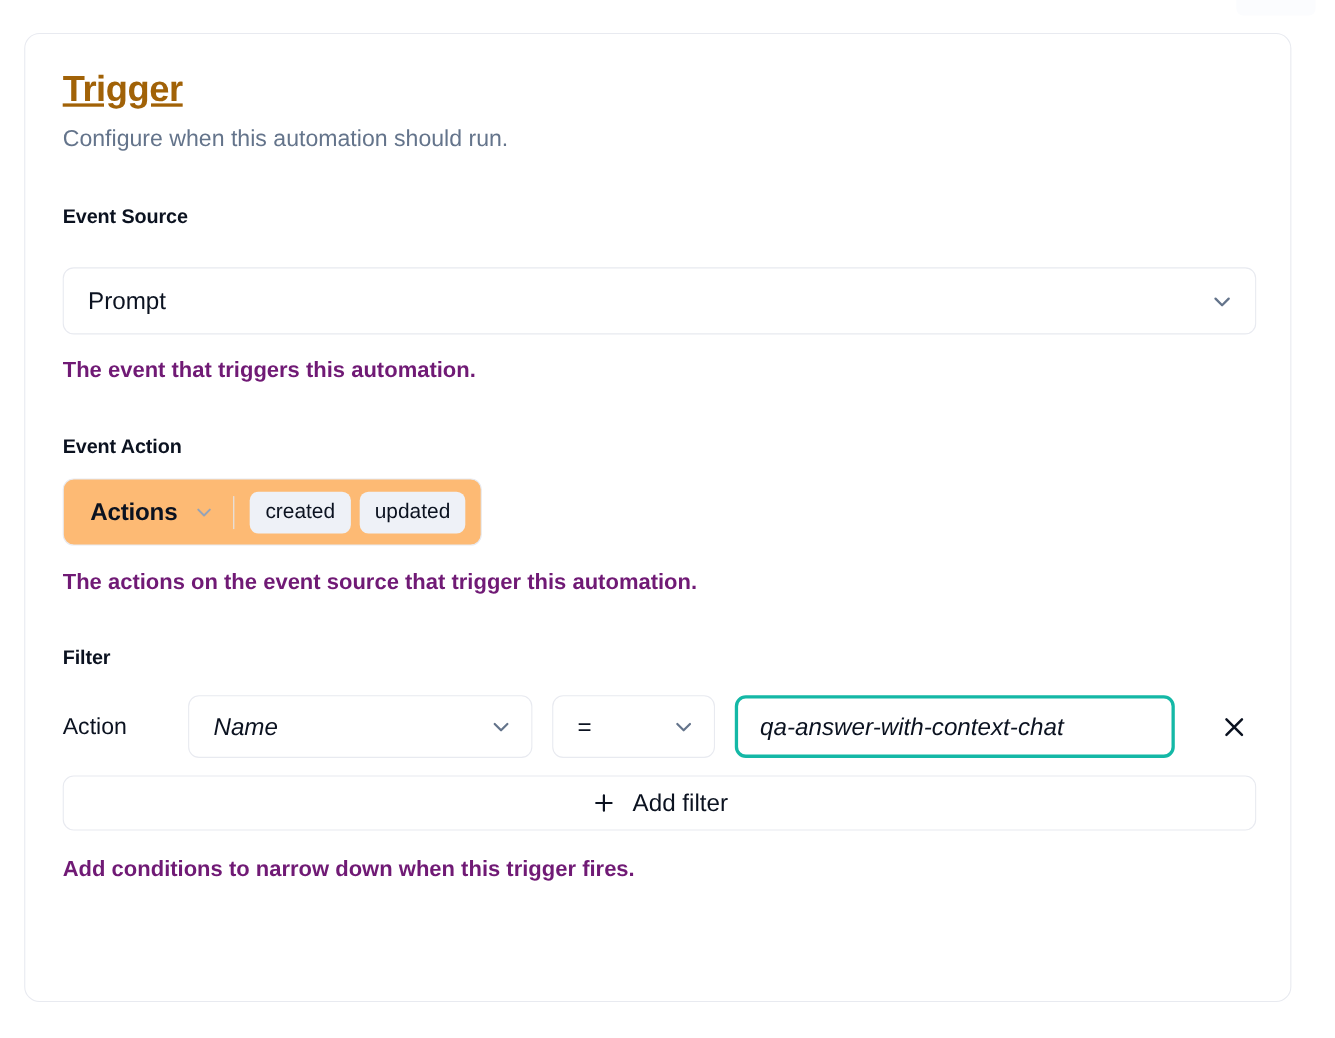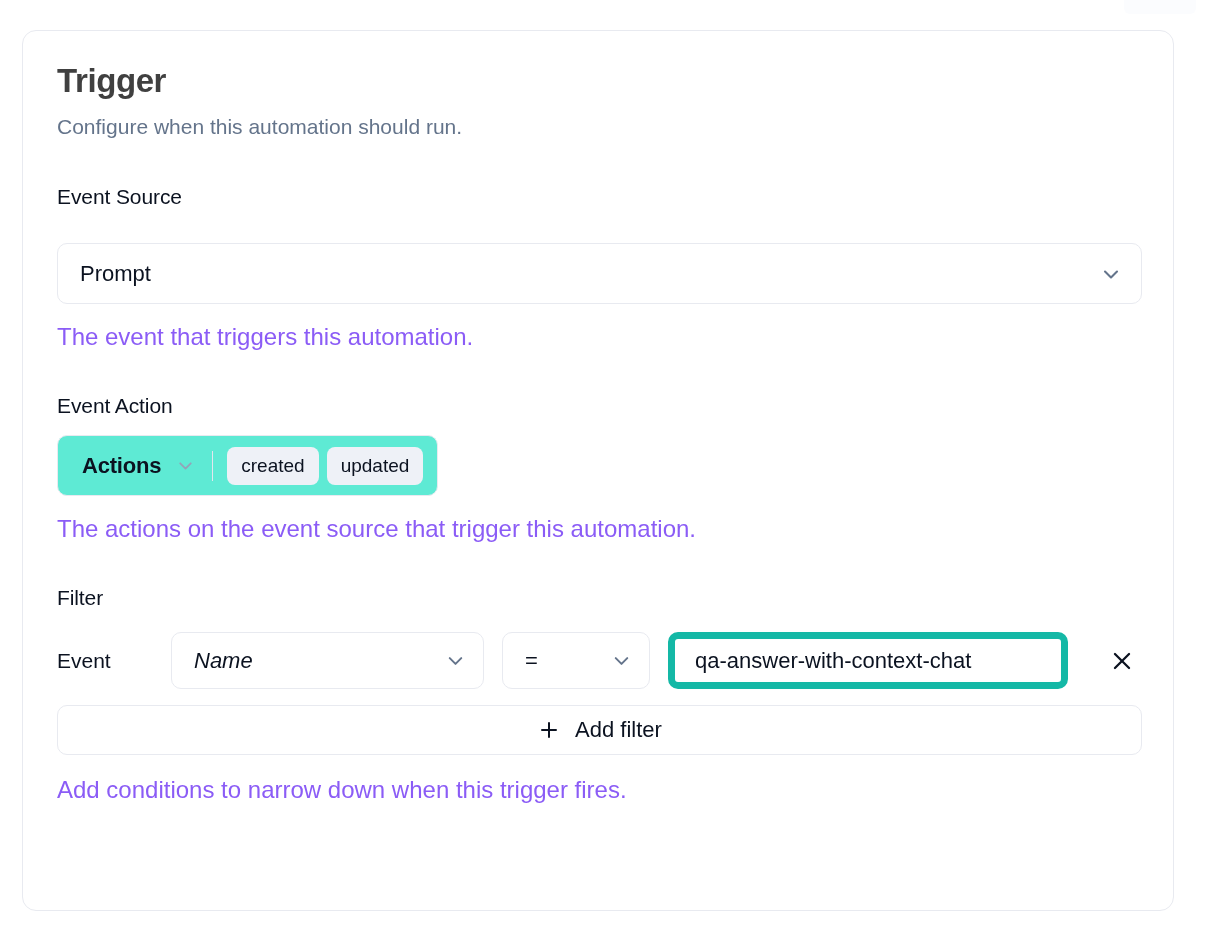--- a/index.html
+++ b/index.html
@@ -38,43 +38,44 @@
     padding: 30px 34px 0 34px;
   }
 
   
   .card-title {
     margin: 0;
     font-size: 33px;
     line-height: 40px;
     font-weight: 700;
     letter-spacing: -0.4px;
-    color: #404040;
+    color: #a16207;
+    text-decoration: underline;
   }
   .card-subtitle {
     margin: 12px 0 0 0;
     font-size: 21px;
     line-height: 28px;
     font-weight: 400;
     color: #64748b;
   }
 
   .field-label {
-    font-size: 21px;
+    font-size: 18px;
     line-height: 24px;
-    font-weight: 400;
+    font-weight: 700;
     color: #0b1220;
     letter-spacing: -0.1px;
   }
 
   .helper-text {
-    font-size: 24px;
+    font-size: 20px;
     line-height: 26px;
-    color: #8b5cf6;
-    font-weight: 400;
+    color: #701a75;
+    font-weight: 700;
   }
 
   
   .section-event-source { margin-top: 44px; }
   .section-event-action { margin-top: 44px; }
   .section-filter       { margin-top: 44px; }
 
   .section-event-source .helper-text { display: block; margin-top: 20px; }
   .section-event-action .helper-text { display: block; margin-top: 20px; }
   .section-filter .helper-text       { display: block; margin-top: 22px; }
@@ -108,21 +109,21 @@
     line-height: 0;
   }
   .chev svg { display: block; }
 
   
   .action-combo {
     margin-top: 17px;
     display: inline-flex;
     align-items: center;
     height: 61px;
-    background: #5eead4;
+    background: #fdba74;
     border: 1px solid #e8eaf0;
     border-radius: 10px;
     padding: 0 14px 0 24px;
   }
   .action-trigger {
     display: inline-flex;
     align-items: center;
     gap: 14px;
     cursor: pointer;
     padding-right: 16px;
@@ -195,29 +196,30 @@
     white-space: nowrap;
   }
   .filter-select.field-select { width: 313px; font-style: italic; }
   .filter-select.op-select    { width: 148px; }
   .filter-select.op-select .fs-value { font-size: 22px; }
 
   .filter-value-input {
     width: 400px;
     height: 57px;
     background: #ffffff;
-    border: 7px solid #14b8a6;
+    border: 3px solid #14b8a6;
     border-radius: 10px;
     padding: 0 20px;
     font-family: "Liberation Sans", sans-serif;
     font-size: 22px;
     line-height: 28px;
     color: #0b1220;
     outline: none;
     flex: 0 0 auto;
+    font-style: italic;
   }
   .filter-value-input::placeholder { color: #94a3b8; }
 
   .remove-filter-btn {
     flex: 0 0 auto;
     width: 40px;
     height: 40px;
     margin-left: 16px;
     background: transparent;
     border: none;
@@ -319,21 +321,21 @@
 
       <span class="helper-text">The actions on the event source that trigger this automation.</span>
     </div>
 
     <div class="section-filter">
 
       <div class="field-label">Filter</div>
 
       <div class="filter-row">
 
-        <span class="where-label">Event</span>
+        <span class="where-label">Action</span>
 
         <div class="filter-select field-select">
           <span class="fs-value">Name</span>
           <span class="chev">
             <svg width="23" height="23" viewBox="0 0 24 24" fill="none">
               <path d="M6 9.5L12 15.5L18 9.5" stroke="#64748b" stroke-width="2.1" stroke-linecap="round" stroke-linejoin="round"></path>
             </svg>
           </span>
         </div>
 

